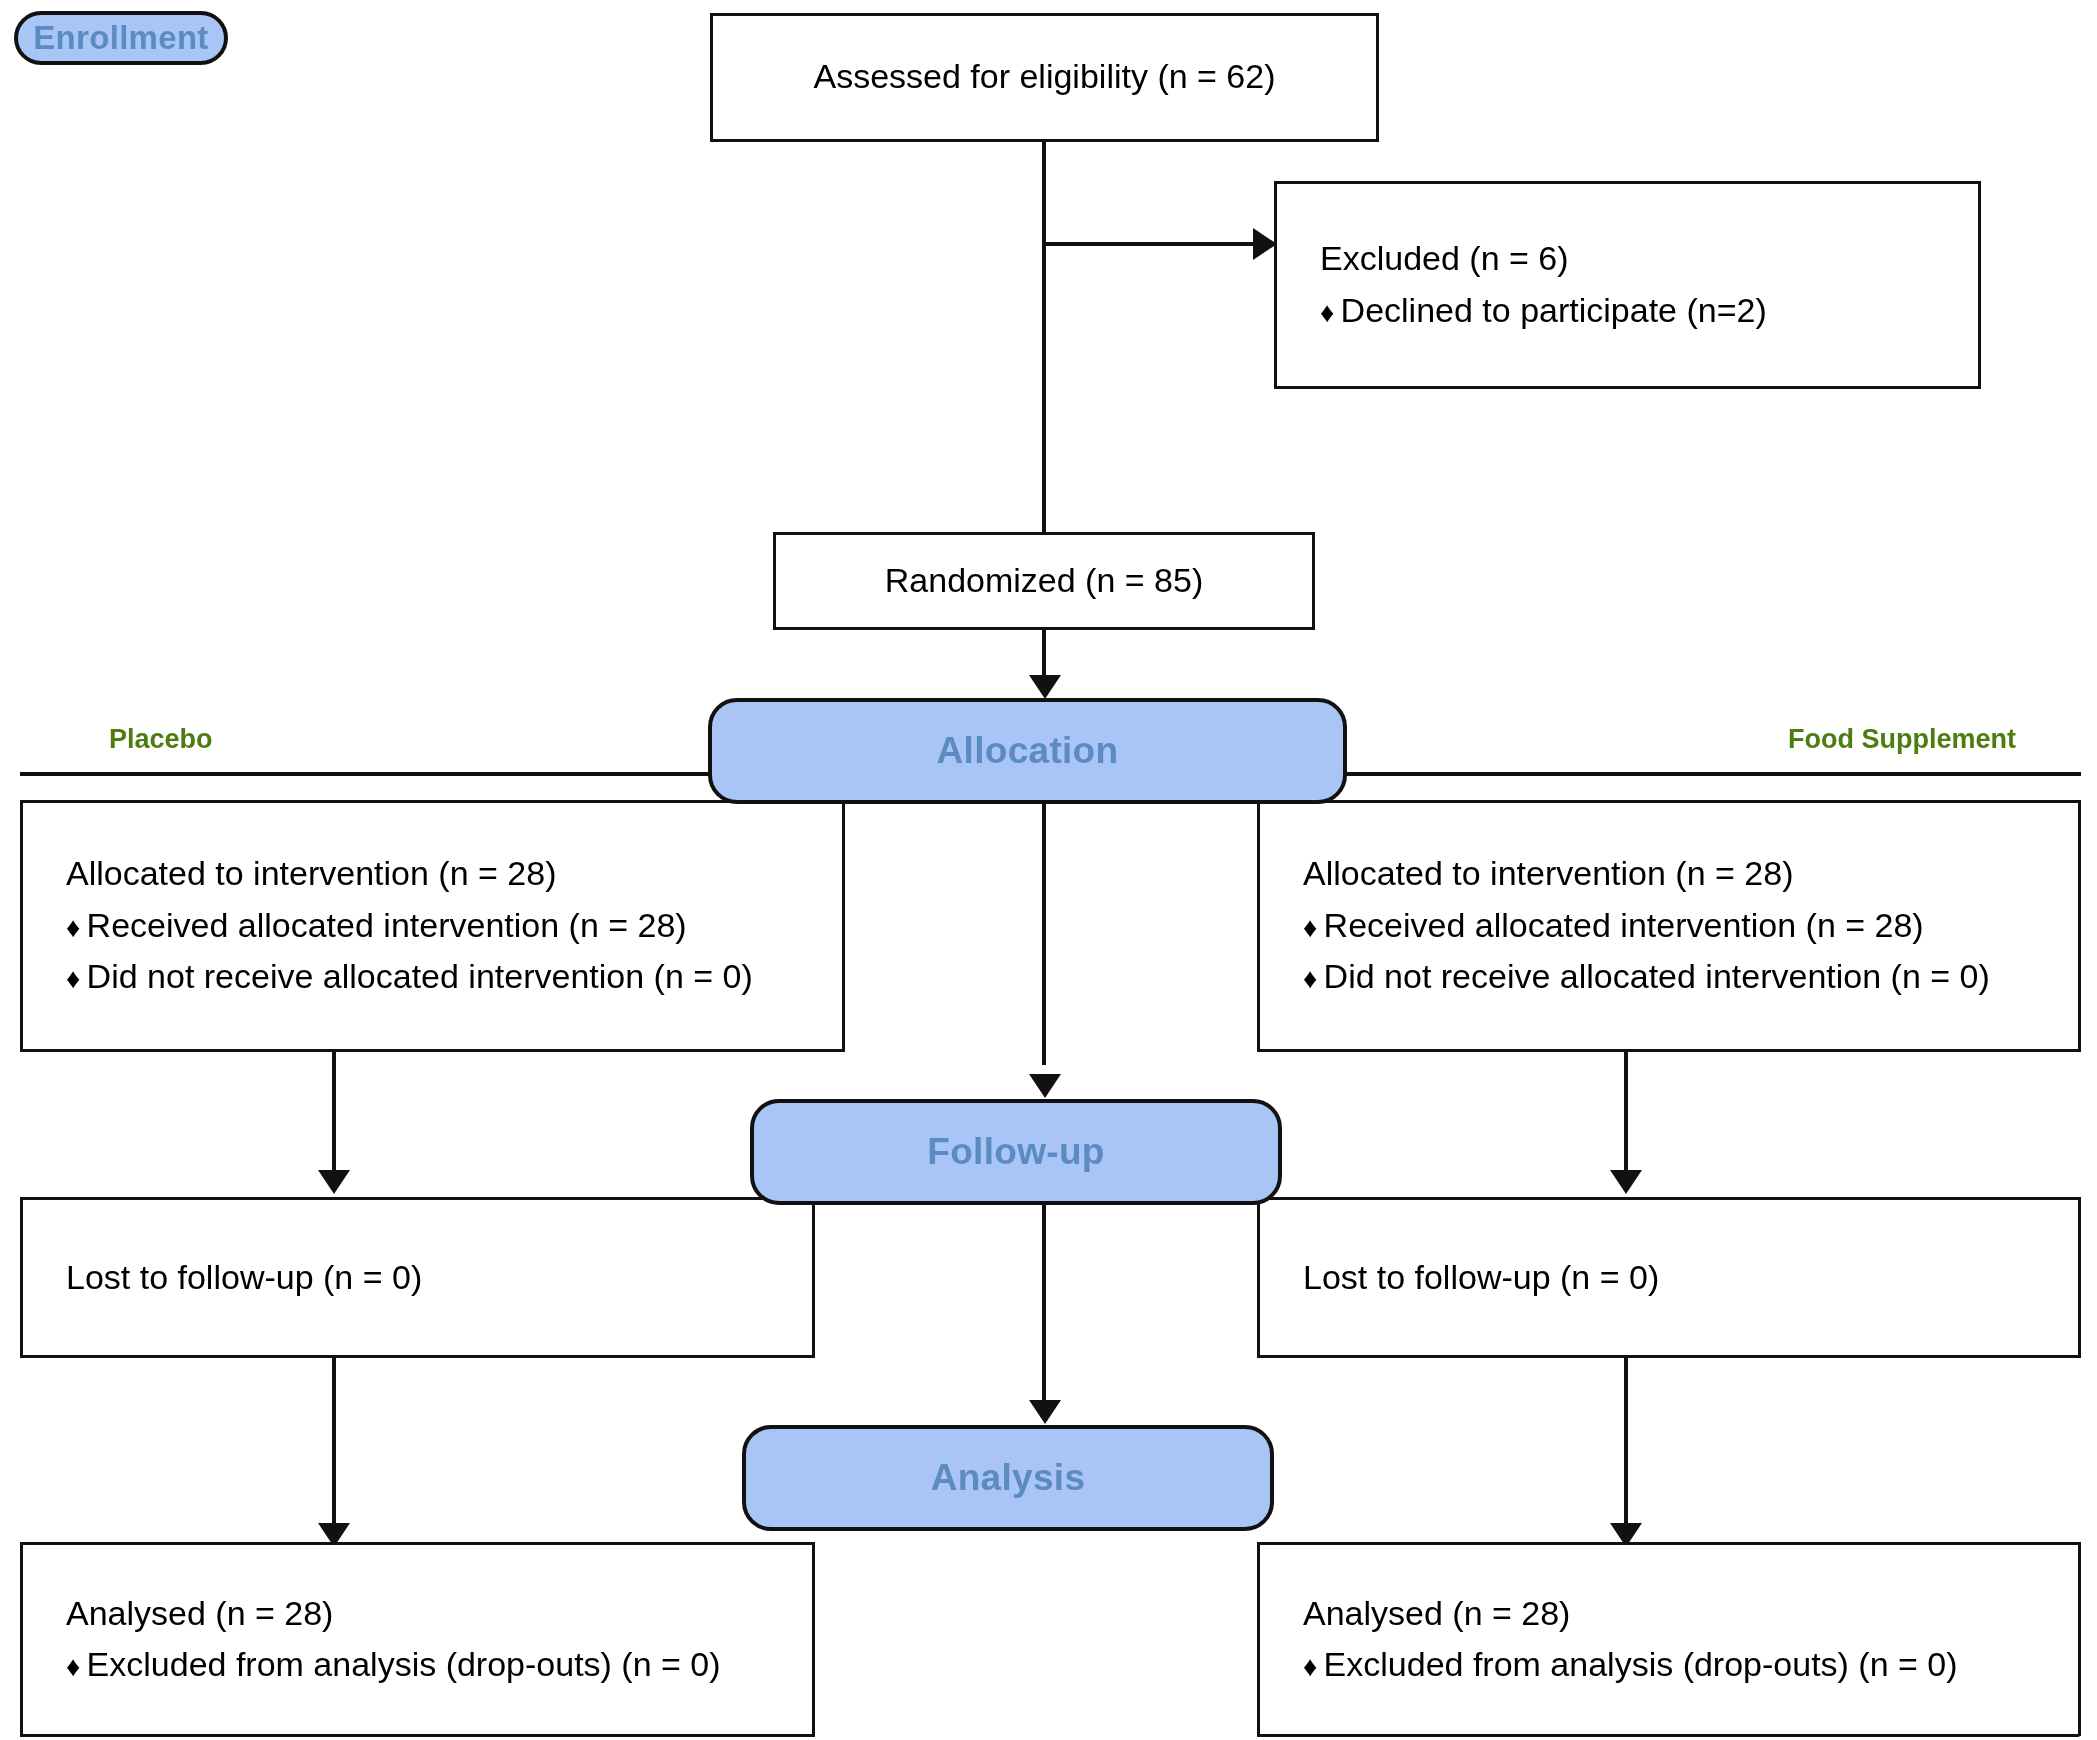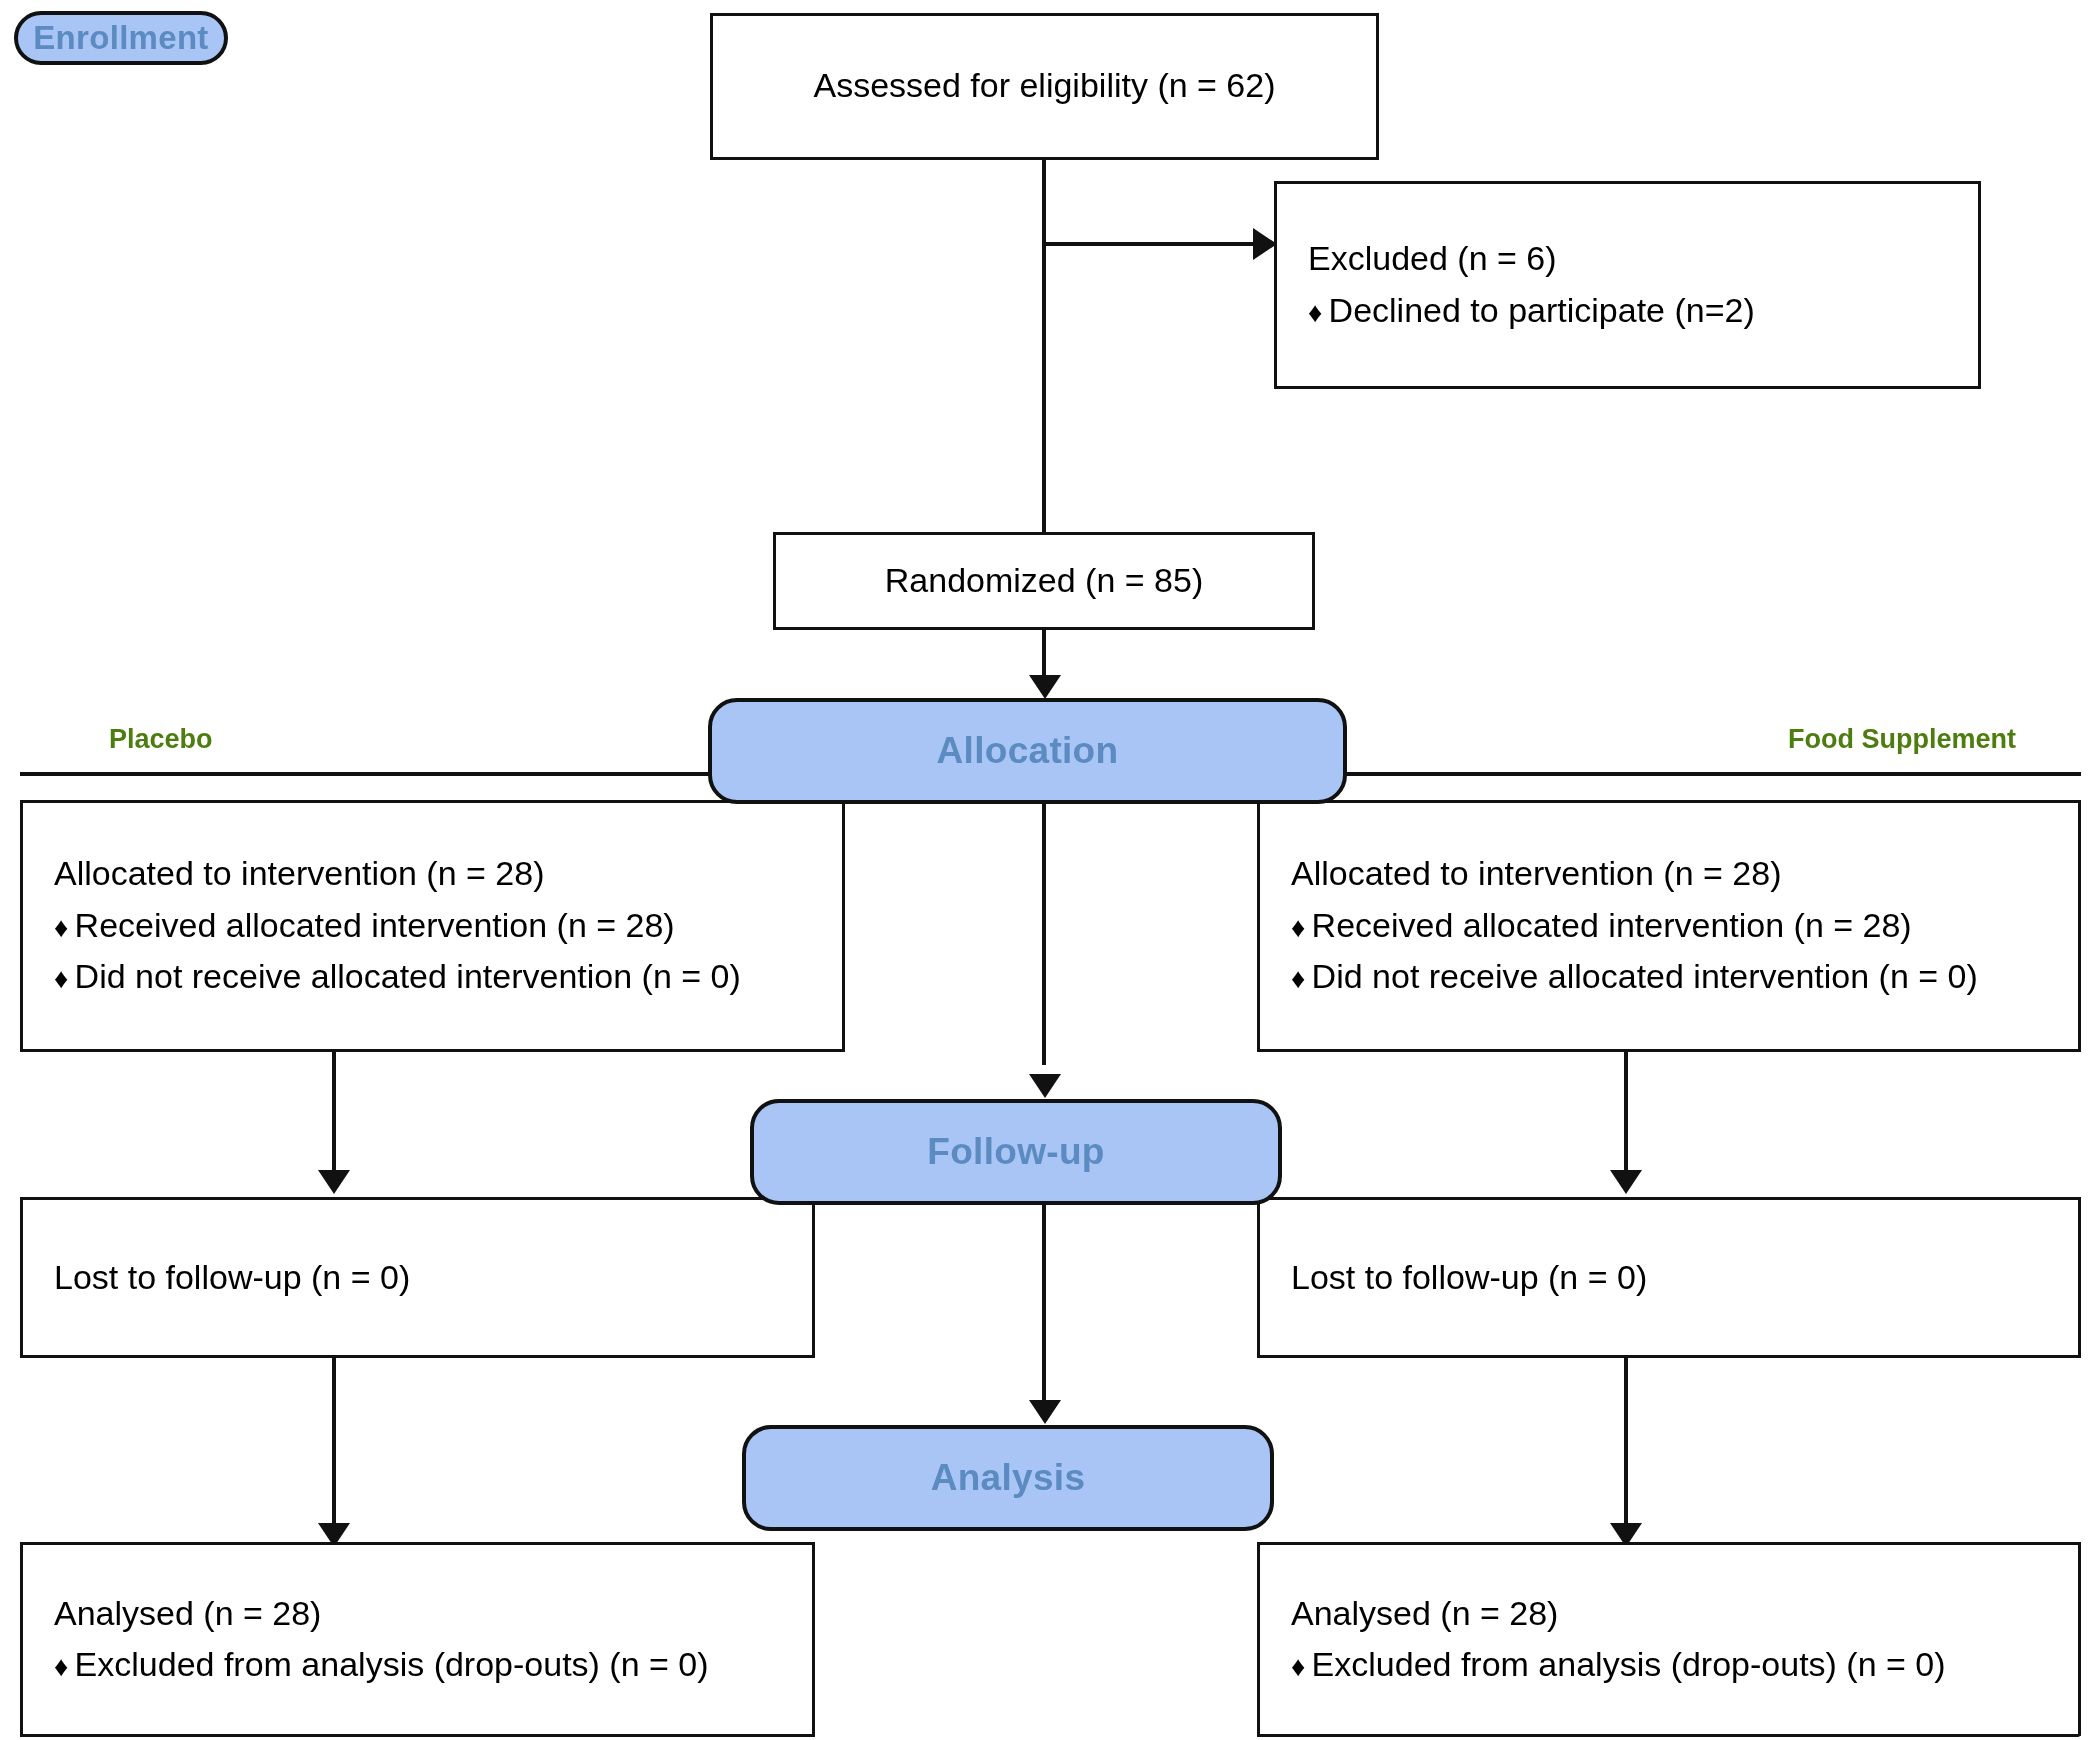--- a/index.html
+++ b/index.html
@@ -36,21 +36,21 @@
   .box{
     position:absolute;
     background:#ffffff;
     border:3.8px solid #111;
     box-sizing:border-box;
     z-index:20;
     padding:0;
   }
   .box .inner{
     position:absolute;
-    left:31px;
+    left:43px;
     right:15px;
     top:50%;
     transform:translateY(-50%);
   }
   .box.center .inner{
     left:0;right:0;
     text-align:center;
   }
   .line{
     font-size:34px;
@@ -100,21 +100,21 @@
 </style>
 </head>
 <body>
 
 <div id="stage">
 
   <div class="badge" style="left:14px;top:11.3px;width:214px;height:54px;font-size:33px;">
     <span>Enrollment</span>
   </div>
 
-  <div class="box center" style="left:710px;top:12.6px;width:669px;height:147px;">
+  <div class="box center" style="left:710px;top:12.6px;width:669px;height:129px;">
     <div class="inner">
       <div class="line">Assessed for eligibility (n = 62)</div>
     </div>
   </div>
 
   <div class="vline" style="left:1042px;top:142px;height:391px;"></div>
 
   <div class="hline" style="left:1042px;top:242px;width:214px;"></div>
   <div class="arrow-right" style="left:1253px;top:228px;"></div>
 

